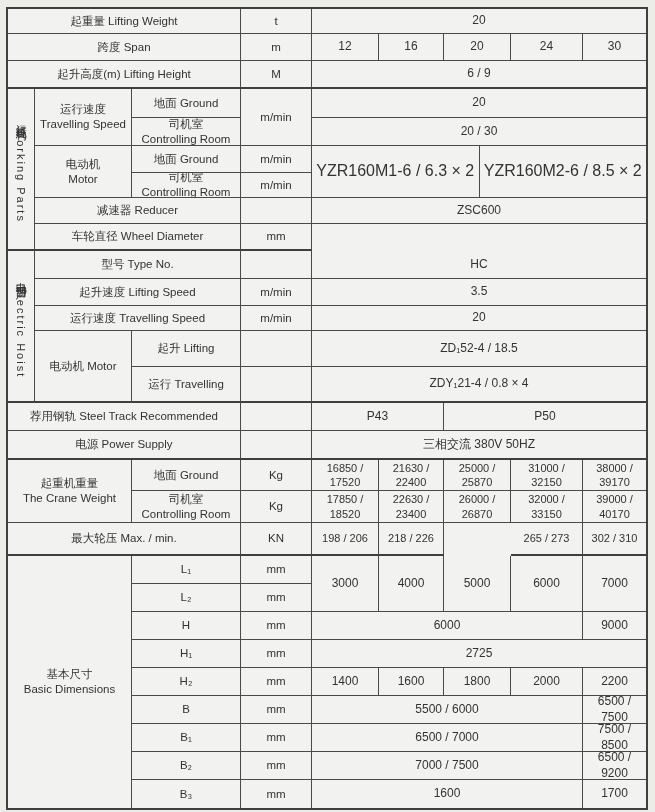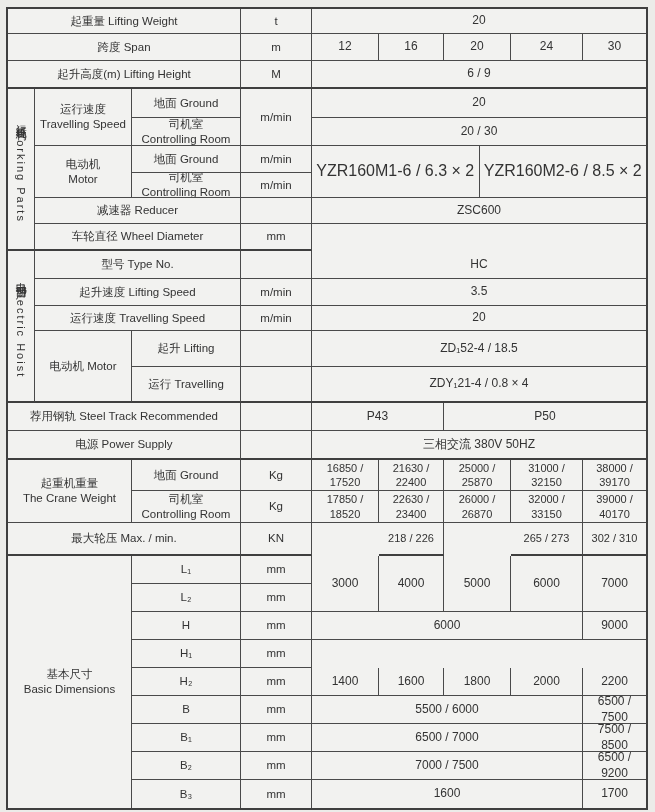--- a/index.html
+++ b/index.html
@@ -149,20 +149,21 @@
   </div>
   <div class="c" style="grid-area:18/4/19/5">Kg</div>
   <div class="c sm" style="grid-area:18/5/19/6">17850 / 18520</div>
   <div class="c sm" style="grid-area:18/6/19/7">22630 / 23400</div>
   <div class="c sm" style="grid-area:18/7/19/8">26000 / 26870</div>
   <div class="c sm" style="grid-area:18/8/19/9">32000 / 33150</div>
   <div class="c sm er" style="grid-area:18/9/19/10">39000 / 40170</div>
 
   <div class="c sep" style="grid-area:19/1/20/4">最大轮压 Max. / min.</div>
   <div class="c sep" style="grid-area:19/4/20/5">KN</div>
+  <div class="c sm sep" style="grid-area:19/5/20/6">198 / 206</div>
   <div class="c sm sep" style="grid-area:19/6/20/7">218 / 226</div>
   <div class="c sm sep" style="grid-area:19/8/20/9">265 / 273</div>
   <div class="c sm sep er" style="grid-area:19/9/20/10">302 / 310</div>
 
   <div class="c" style="grid-area:20/3/21/4">L₁</div>
   <div class="c eb" style="grid-area:20/1/29/3">
     <span class="ln">基本尺寸</span>
     <span class="ln">Basic Dimensions</span>
   </div>
   <div class="c" style="grid-area:20/4/21/5">mm</div>
@@ -172,20 +173,21 @@
   <div class="c v" style="grid-area:20/8/22/9">6000</div>
   <div class="c v er" style="grid-area:20/9/22/10">7000</div>
   <div class="c" style="grid-area:21/3/22/4">L₂</div>
   <div class="c" style="grid-area:21/4/22/5">mm</div>
   <div class="c" style="grid-area:22/3/23/4">H</div>
   <div class="c" style="grid-area:22/4/23/5">mm</div>
   <div class="c v" style="grid-area:22/5/23/9">6000</div>
   <div class="c v er" style="grid-area:22/9/23/10">9000</div>
   <div class="c" style="grid-area:23/3/24/4">H₁</div>
   <div class="c" style="grid-area:23/4/24/5">mm</div>
+  <div class="c v er" style="grid-area:23/5/24/10">2725</div>
   <div class="c" style="grid-area:24/3/25/4">H₂</div>
   <div class="c" style="grid-area:24/4/25/5">mm</div>
   <div class="c v" style="grid-area:24/5/25/6">1400</div>
   <div class="c v" style="grid-area:24/6/25/7">1600</div>
   <div class="c v" style="grid-area:24/7/25/8">1800</div>
   <div class="c v" style="grid-area:24/8/25/9">2000</div>
   <div class="c v er" style="grid-area:24/9/25/10">2200</div>
   <div class="c" style="grid-area:25/3/26/4">B</div>
   <div class="c" style="grid-area:25/4/26/5">mm</div>
   <div class="c v" style="grid-area:25/5/26/9">5500 / 6000</div>

